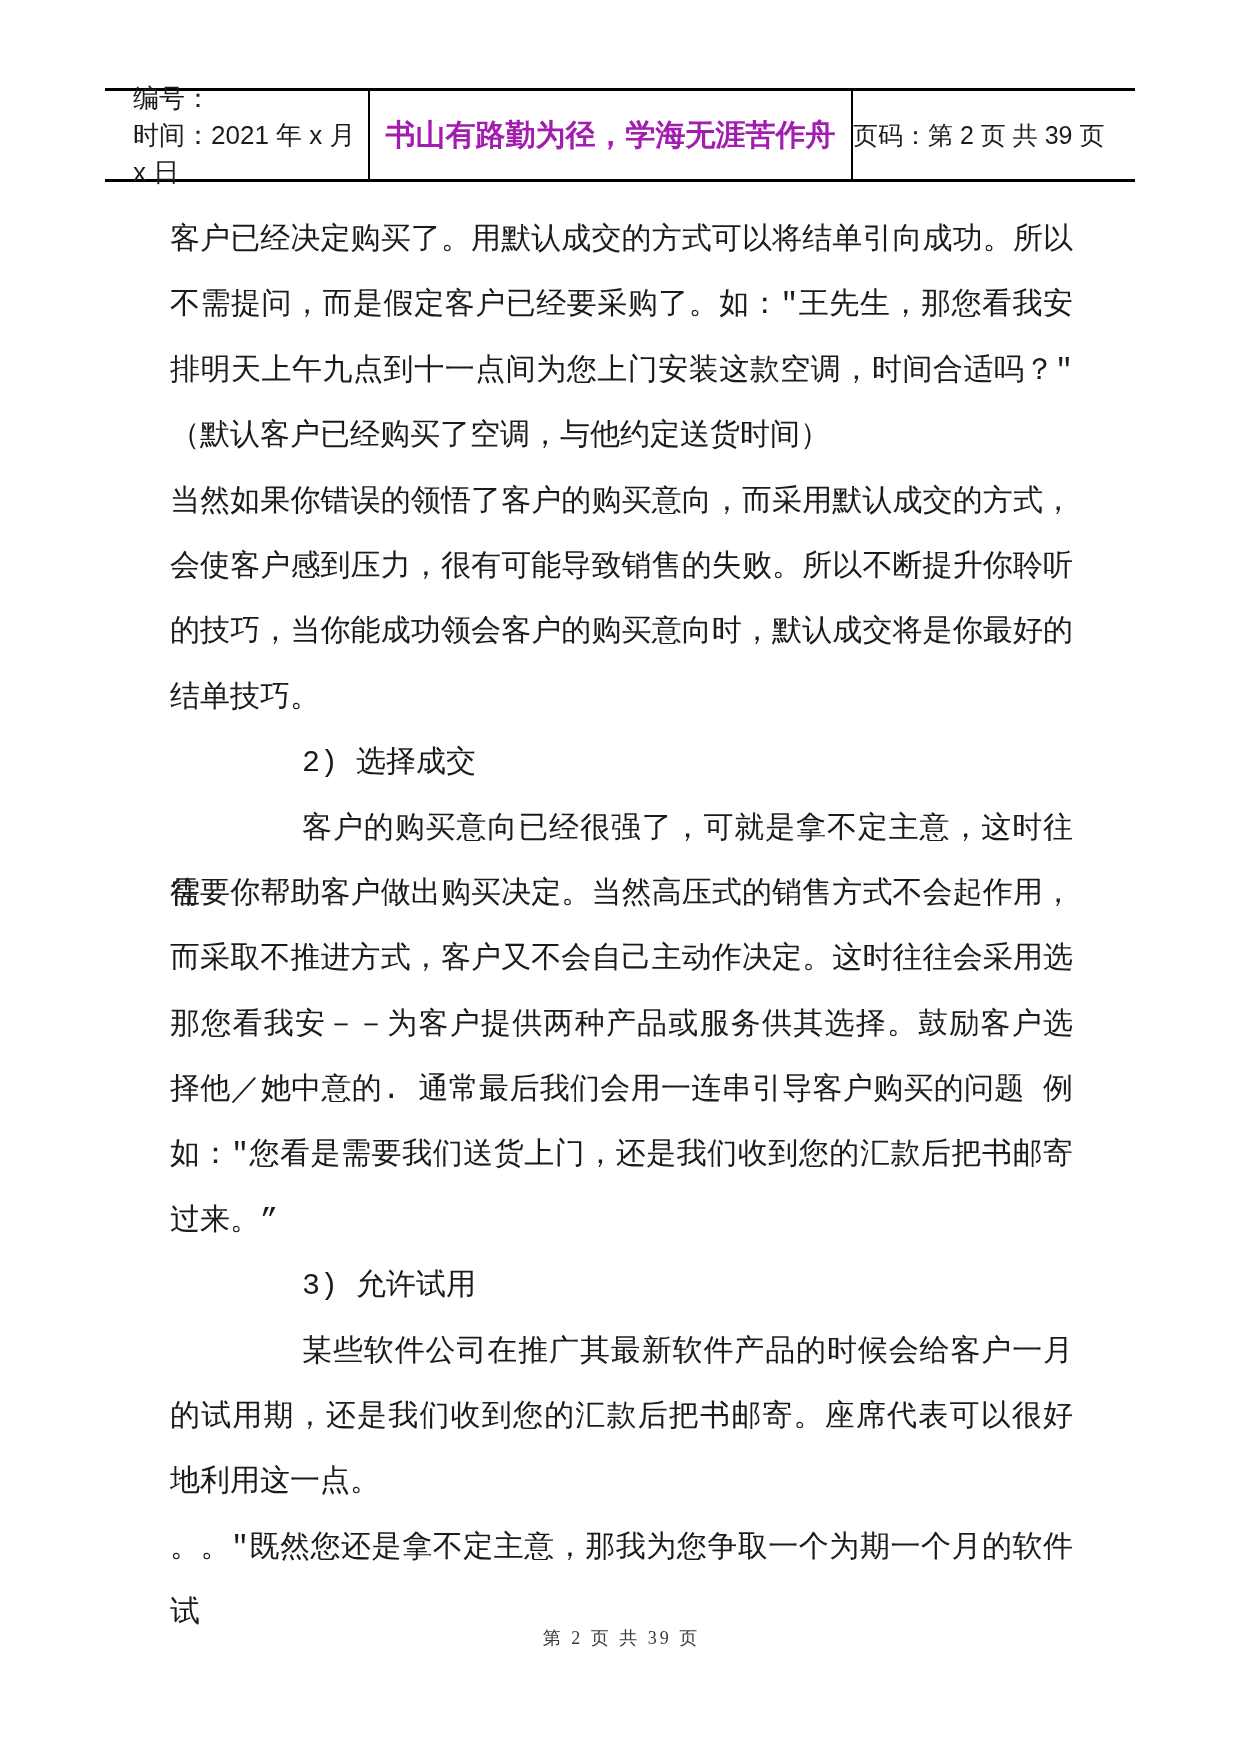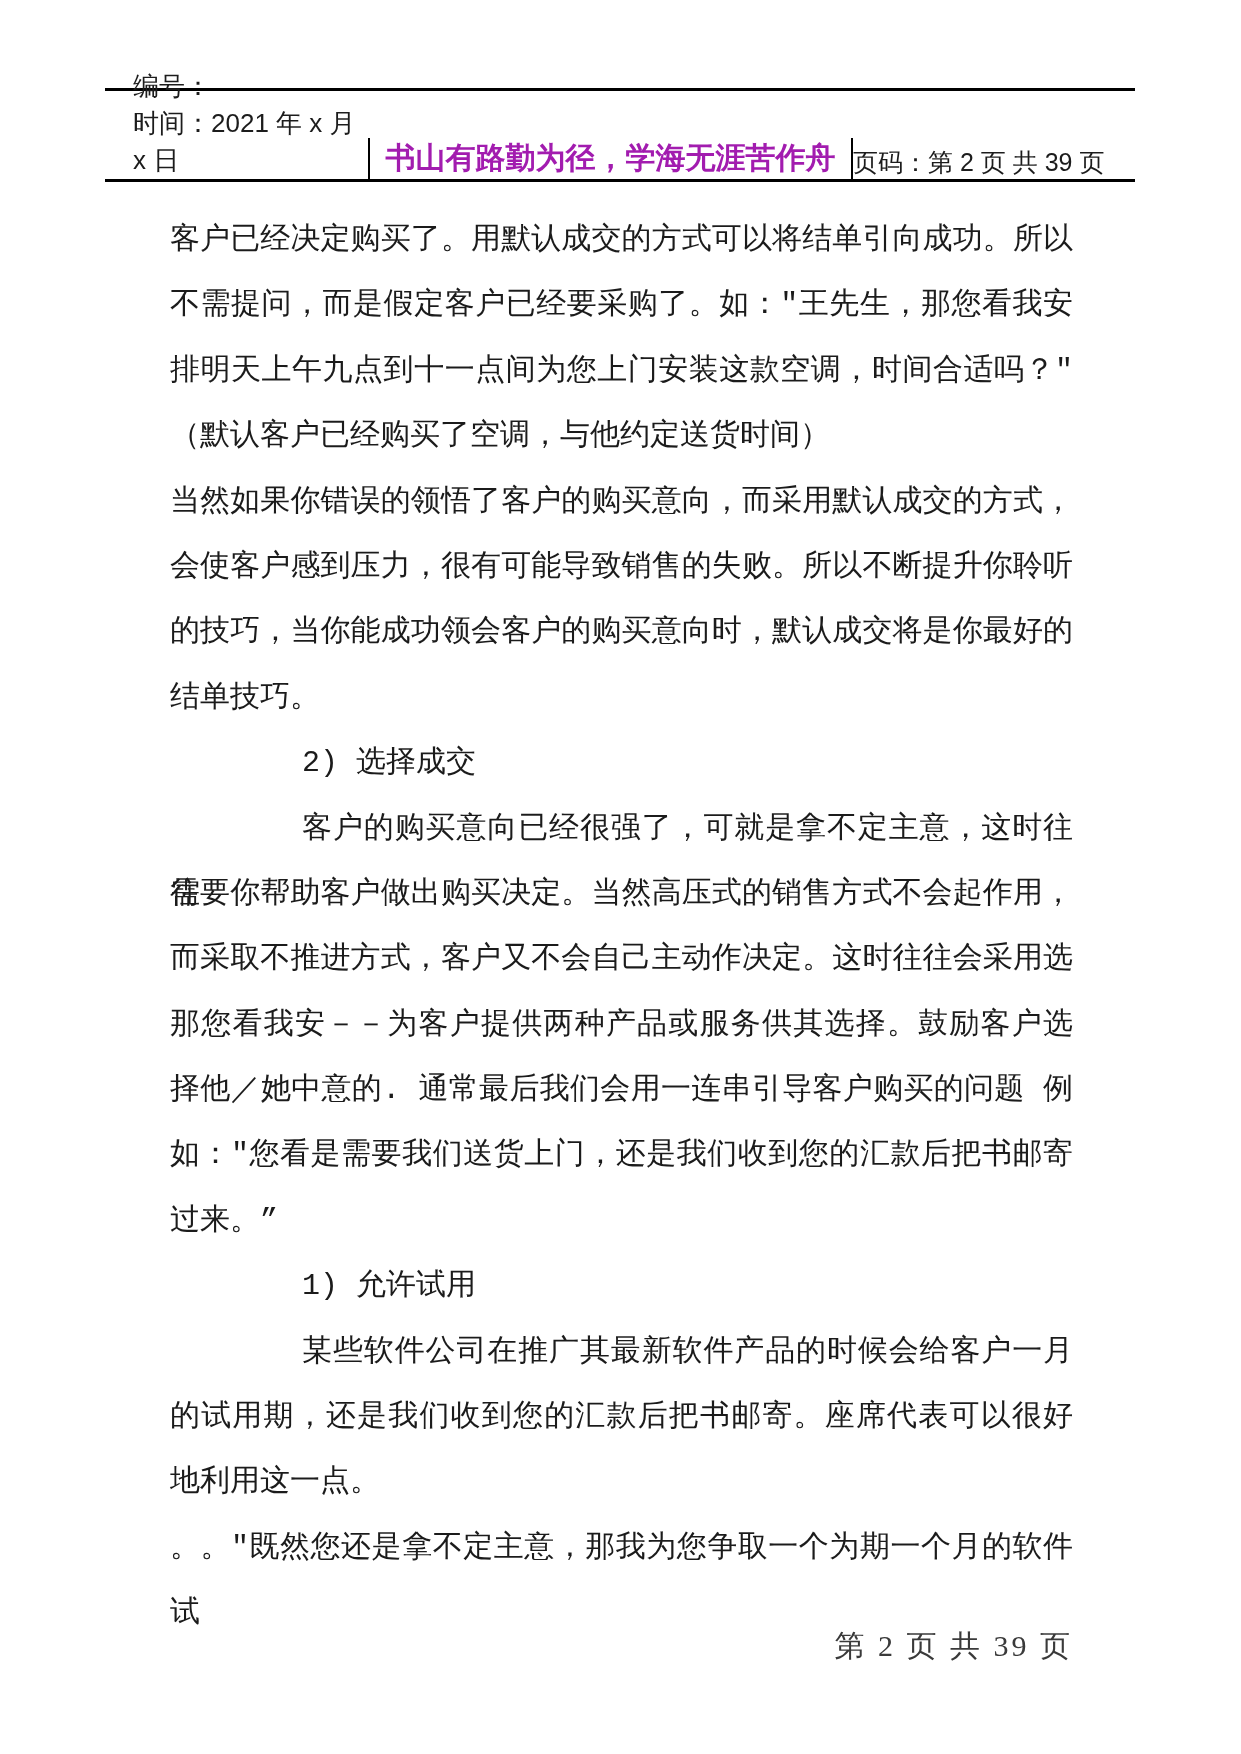--- a/index.html
+++ b/index.html
@@ -12,21 +12,20 @@
   }
 
   
   .header-table {
     position:absolute; left:105px; top:88px;
     width:1030px; height:94px;
     box-sizing:border-box;
     border-top:3px solid #000;
     border-bottom:3px solid #000;
     display:flex;
-    align-items:flex-end;
   }
   .cell { box-sizing:border-box; }
   .cell.c1 {
     width:263px;
     display:flex; flex-direction:column; justify-content:center;
     padding-left:28px;
     font-family:"Liberation Sans","DejaVu Sans",sans-serif;
     font-size:26px; line-height:37px; color:#1c1c1c;
   }
   .cell.c2 {
@@ -56,22 +55,22 @@
     font-family:Liberation Mono, monospace;
   }
   .line { height:65.4px; white-space:normal; }
   .line.j { text-align:justify; text-align-last:justify; }
   .line.ind { text-indent:132px; }
 
   
   .footer {
     position:absolute; left:170px; top:1626px;
     width:903px;
-    text-align:right;
-    font-size:30px; letter-spacing:3px;
+    text-align:center;
+    font-size:18px; letter-spacing:3px;
     color:#3a3a3a;
   }
 </style>
 </head>
 <body>
 
 <div class="page">
 
   <div class="header-table">
     <div class="cell c1">
@@ -96,21 +95,21 @@
       <div class="line j">的技巧，当你能成功领会客户的购买意向时，默认成交将是你最好的</div>
       <div class="line">结单技巧。</div>
       <div class="line ind">2) 选择成交</div>
       <div class="line j ind">客户的购买意向已经很强了，可就是拿不定主意，这时往往</div>
       <div class="line j">需要你帮助客户做出购买决定。当然高压式的销售方式不会起作用，</div>
       <div class="line j">而采取不推进方式，客户又不会自己主动作决定。这时往往会采用选</div>
       <div class="line j">那您看我安－－为客户提供两种产品或服务供其选择。鼓励客户选</div>
       <div class="line j">择他／她中意的. 通常最后我们会用一连串引导客户购买的问题  例</div>
       <div class="line j">如："您看是需要我们送货上门，还是我们收到您的汇款后把书邮寄</div>
       <div class="line">过来。”</div>
-      <div class="line ind">1) 允许试用</div>
+      <div class="line ind">3) 允许试用</div>
       <div class="line j ind">某些软件公司在推广其最新软件产品的时候会给客户一月</div>
       <div class="line j">的试用期，还是我们收到您的汇款后把书邮寄。座席代表可以很好</div>
       <div class="line">地利用这一点。</div>
       <div class="line j">。。"既然您还是拿不定主意，那我为您争取一个为期一个月的软件试</div>
     </div>
 
   <div class="footer">第 2 页 共 39 页</div>
 
 </div>
 

